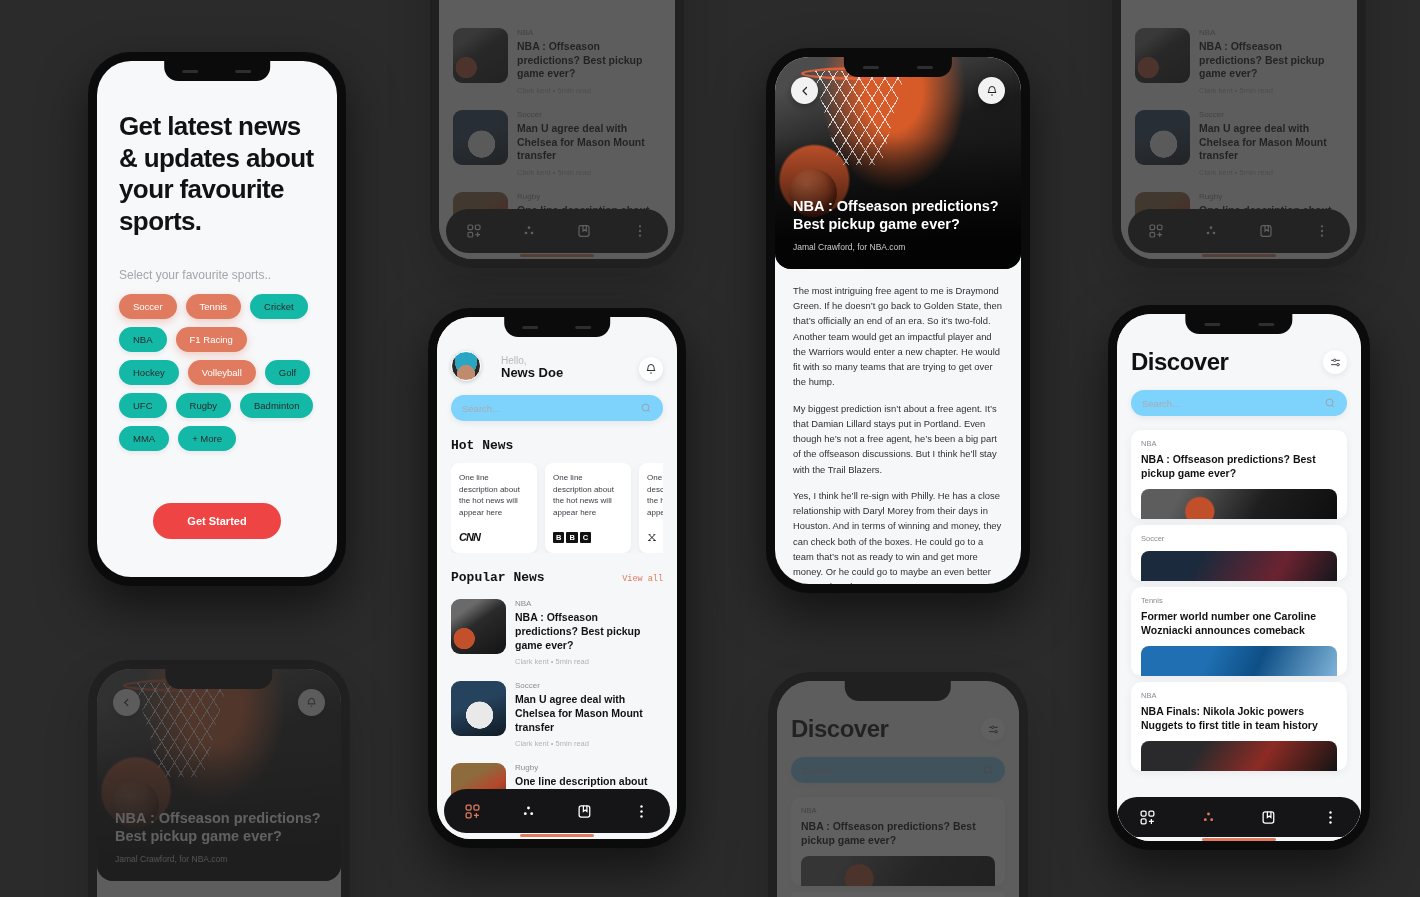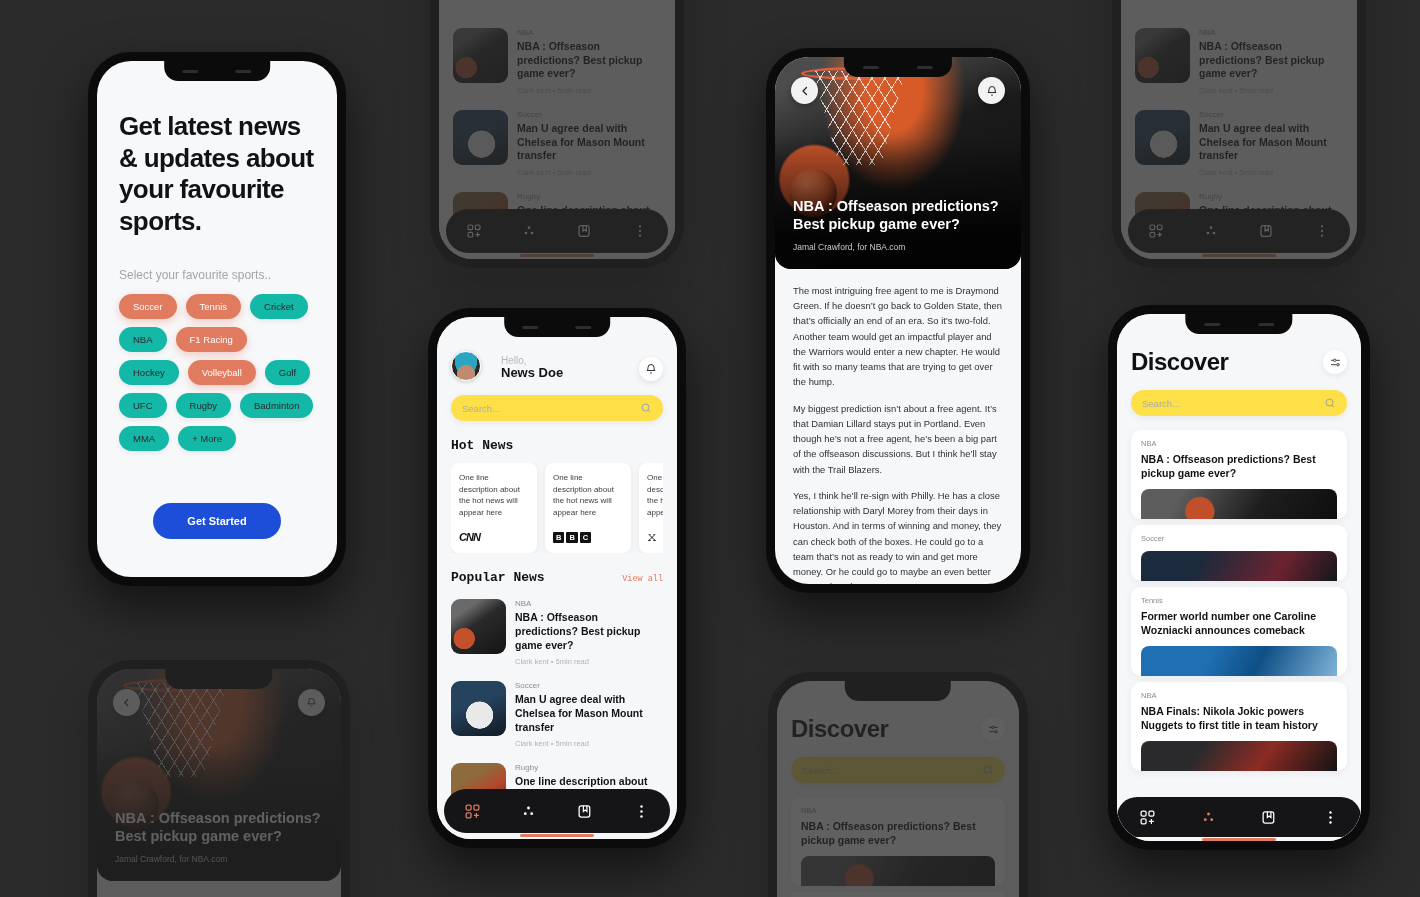--- a/index.html
+++ b/index.html
@@ -51,21 +51,21 @@
   .chips { display:flex; flex-wrap: wrap; gap: 8px 9px; margin-top: 12px; }
   .chip {
     border-radius: 999px; padding: 7px 14px;
     font-size: 9.5px; color:#2a2a2c; background:#14b8a6;
     box-shadow: 0 2px 5px rgba(15,20,40,.08);
     white-space: nowrap;
   }
   .chip.sel { background: var(--accent, #e07b5f); color:#fff; box-shadow: 0 3px 8px rgba(224,123,95,.35); }
   .cta-wrap { margin-top:auto; padding-bottom: 38px; display:flex; justify-content:center;}
   .cta {
-    background:#1d4ed8; color:#fff; border:none; cursor:pointer;
+    background:#ef4444; color:#fff; border:none; cursor:pointer;
     border-radius: 999px; padding: 12px 34px; font-size: 11px; font-weight:600;
     font-family:"Liberation Sans", sans-serif;
   }
 
   
   .home { height:100%; background:#f6f7f9; display:flex; flex-direction:column; position:relative; }
   .home-pad { padding: 34px 14px 0 14px; }
   .greet { display:flex; align-items:flex-end; gap:20px; }
   .avatar {
     width:30px; height:30px; border-radius:50%; flex:none;
@@ -76,21 +76,21 @@
     border: 1.5px solid #fff; box-shadow:0 1px 4px rgba(0,0,0,.2);
   }
   .greet .hello { font-size:10px; color:#b6b8bd; line-height:1.15; }
   .greet .uname { font-size:13px; color:#121214; font-weight:800; line-height:1.15;}
   .bell {
     margin-left:auto; width:24px; height:24px; border-radius:50%;
     background:#fff; box-shadow:0 2px 6px rgba(15,20,40,.1);
     display:flex; align-items:center; justify-content:center;
   }
   .searchbar {
-    margin-top: 14px; height: 26px; border-radius:999px; background:#fde047;
+    margin-top: 14px; height: 26px; border-radius:999px; background:#7dd3fc;
     box-shadow: 0 2px 7px rgba(15,20,40,.07);
     display:flex; align-items:center; padding: 0 11px; gap:6px;
   }
   .searchbar input {
     border:none; outline:none; background:transparent; flex:1;
     font-size:9.5px; color:#32343a; font-family:"Liberation Sans", sans-serif;
   }
   .searchbar input::placeholder { color:#a9abb1; }
   .sec-title { font-size:13px; font-weight:800; color:#121214; }
   .row-head { display:flex; align-items:baseline; margin-top:17px;font-family:Liberation Mono, monospace; }

